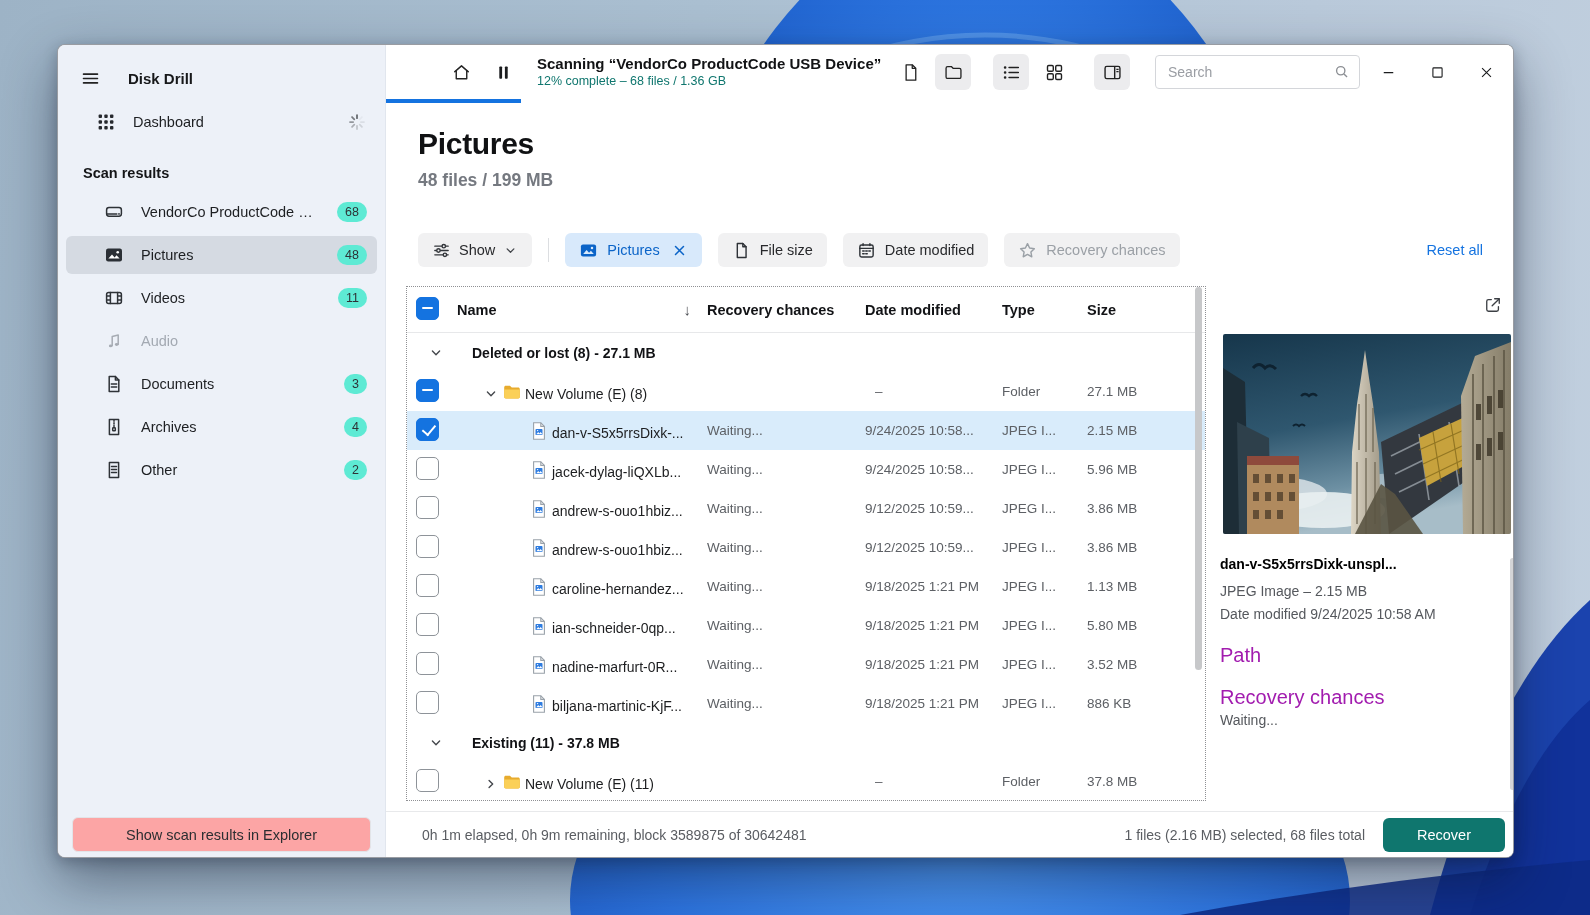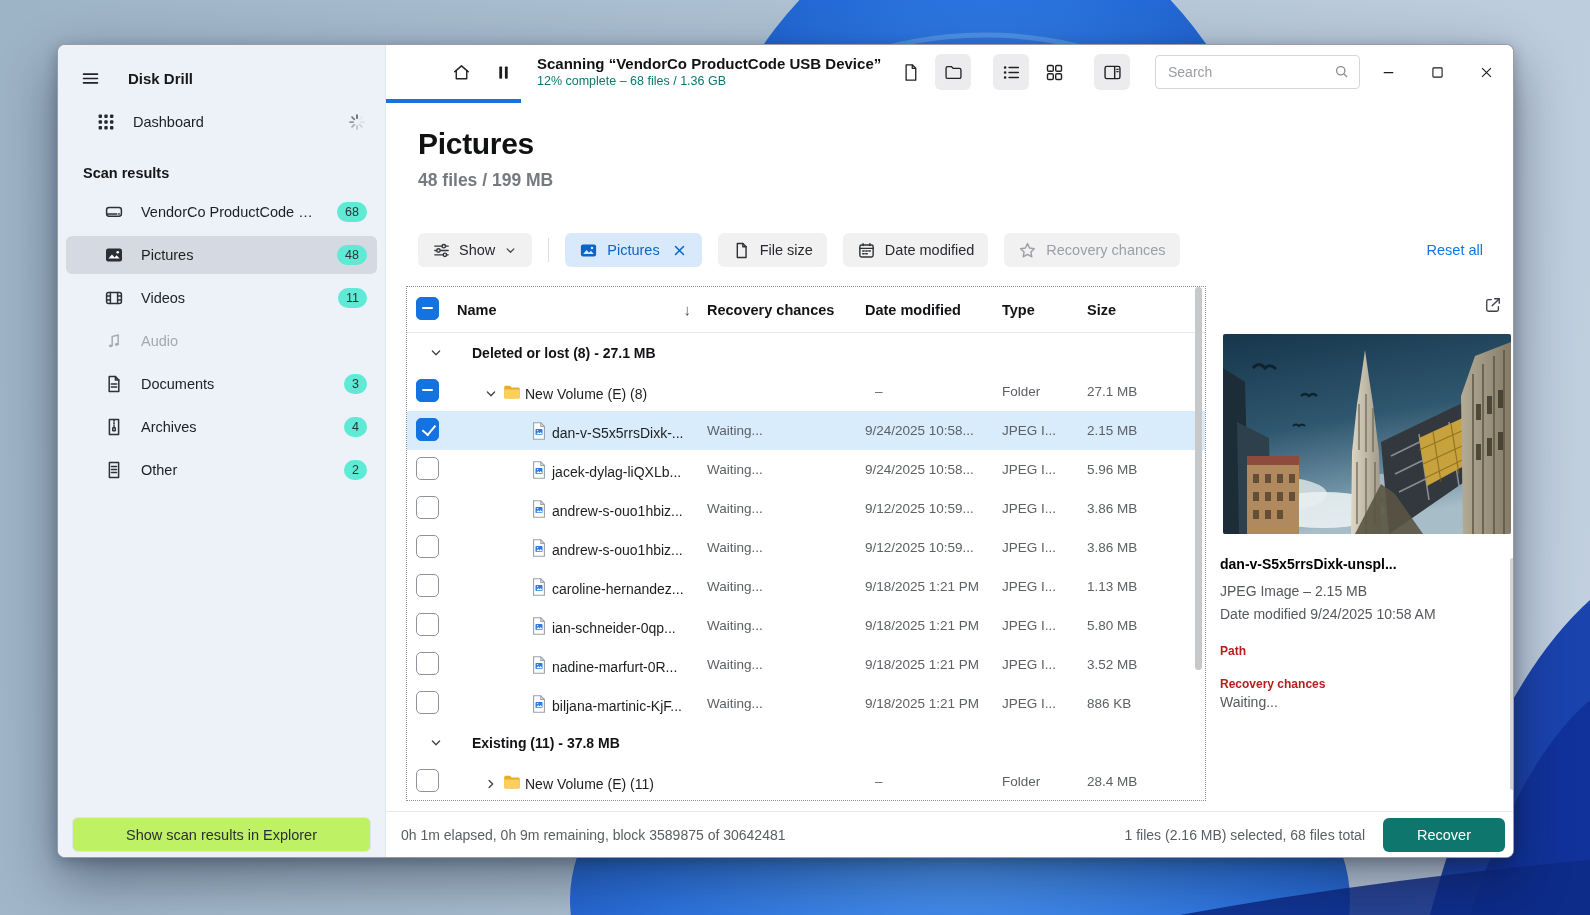--- a/index.html
+++ b/index.html
@@ -31,21 +31,21 @@
   .sb-item.selected{background:#d5dae2;}
   .sb-item.disabled .sb-label{color:#a3a9b2;}
   .sb-ic{width:20px;height:20px;flex:0 0 20px;}
   .sb-ic svg{width:20px;height:20px;}
   .sb-label{flex:1 1 auto;white-space:nowrap;overflow:hidden;text-overflow:ellipsis;}
   .badge{flex:0 0 auto;min-width:18px;text-align:center;background:#5eead4;color:#2e3236;
     font-size:12.5px;padding:3px 8px;border-radius:11px;}
   .spinner{margin-left:auto;width:20px;height:20px;}
   .sb-section{margin:24px 0 12px 25px;font-size:14.5px;font-weight:700;color:#141517;}
   .sb-footer{position:absolute;left:14px;right:14px;bottom:5px;height:35px;
-    background:#bef264;border:1px solid #e2e4e8;border-radius:6px;
+    background:#fca5a5;border:1px solid #e2e4e8;border-radius:6px;
     font-size:14.5px;color:#2c2e31;margin-top:48px;}
 
   
   .main{position:relative;flex:1 1 auto;background:#fff;}
 
   .topbar{position:absolute;left:0;top:0;right:0;height:54px;display:flex;align-items:center;
     padding-left:22px;background:#fff;margin-left:35px;}
   .tb-btn{width:36px;height:36px;display:flex;align-items:center;justify-content:center;border-radius:6px;flex:0 0 auto;}
   .tb-btn.active{background:#ececee;}
   .tb-btn svg{width:21px;height:21px;}
@@ -115,27 +115,27 @@
   .vscroll{position:absolute;right:3px;top:0px;width:7px;height:383px;background:#c7c8ca;border-radius:4px;}
 
   
   .detail{position:absolute;left:827px;top:241px;width:302px;height:515px;background:#fff;}
   .open-ext{position:absolute;top:8px;right:10px;width:22px;height:22px;}
   .open-ext svg{width:20px;height:20px;}
   .preview-img{position:absolute;left:10px;top:48px;width:288px;height:200px;border-radius:2px;overflow:hidden;}
   .d-text{position:absolute;left:7px;top:270px;right:16px;}
   .d-title{font-size:14px;font-weight:700;color:#000000;white-space:nowrap;overflow:hidden;}
   .d-line{margin-top:11px;font-size:14px;color:#55585d;}
-  .d-label{margin-top:22px;font-size:12px;font-weight:700;color:#b91c1c;}
+  .d-label{margin-top:22px;font-size:20px;font-weight:400;color:#a21caf;}
   .d-path{margin-top:4px;font-size:13.5px;line-height:19px;color:#55585d;word-break:break-all;}
   .pscroll{position:absolute;right:0;top:272px;width:5px;height:232px;background:#d4d5d7;border-radius:3px;}
 
   
   .statusbar{position:absolute;left:0;right:0;bottom:0;height:46px;background:#fff;
-    border-top:1px solid #e8e9eb;display:flex;align-items:center;padding:0 8px 0 15px;}
+    border-top:1px solid #e8e9eb;display:flex;align-items:center;padding:0 8px 0 36px;}
   .st-left{font-size:14px;color:#5a5d62;}
   .st-right{margin-left:auto;font-size:14px;color:#5a5d62;margin-right:18px;}
   .recover-btn{width:122px;height:34px;background:#0f766e;color:#fff;border-radius:6px;
     font-size:14.5px;text-align:center;}
 </style>
 </head>
 <body>
 
 <div class="desktop">
   <svg class="bloom" width="1590" height="915" viewBox="0 0 1590 915">
@@ -657,21 +657,21 @@
                   <svg viewBox="0 0 20 20">
                     <path d="M2.2 5.3c0-.9.7-1.6 1.6-1.6h4.1l1.9 1.9h6.4c.9 0 1.6.7 1.6 1.6v7.6c0 .9-.7 1.6-1.6 1.6H3.8c-.9 0-1.6-.7-1.6-1.6z" fill="#e7ab2e"></path>
                     <path d="M2.2 7.5h15.6v7.3c0 .9-.7 1.6-1.6 1.6H3.8c-.9 0-1.6-.7-1.6-1.6z" fill="#fbd058"></path>
                   </svg>
                 </span>
                 <span>New Volume (E) (11)</span>
               </div>
               <div class="cell c-muted"></div>
               <div class="cell c-muted date dash">–</div>
               <div class="cell c-muted">Folder</div>
-              <div class="cell c-muted">28.4 MB</div>
+              <div class="cell c-muted">37.8 MB</div>
             </div>
           </div>
         <div class="vscroll"></div>
       </div>
 
       <aside class="detail">
         <button class="open-ext">
           <svg viewBox="0 0 24 24" fill="none" stroke="#3c3f44" stroke-width="1.6" stroke-linecap="round" stroke-linejoin="round">
               <path d="M10 5.5H6.6A2.1 2.1 0 0 0 4.5 7.6v9.8a2.1 2.1 0 0 0 2.1 2.1h9.8a2.1 2.1 0 0 0 2.1-2.1V14"></path>
               <path d="M14 4.5h5.5V10"></path>

